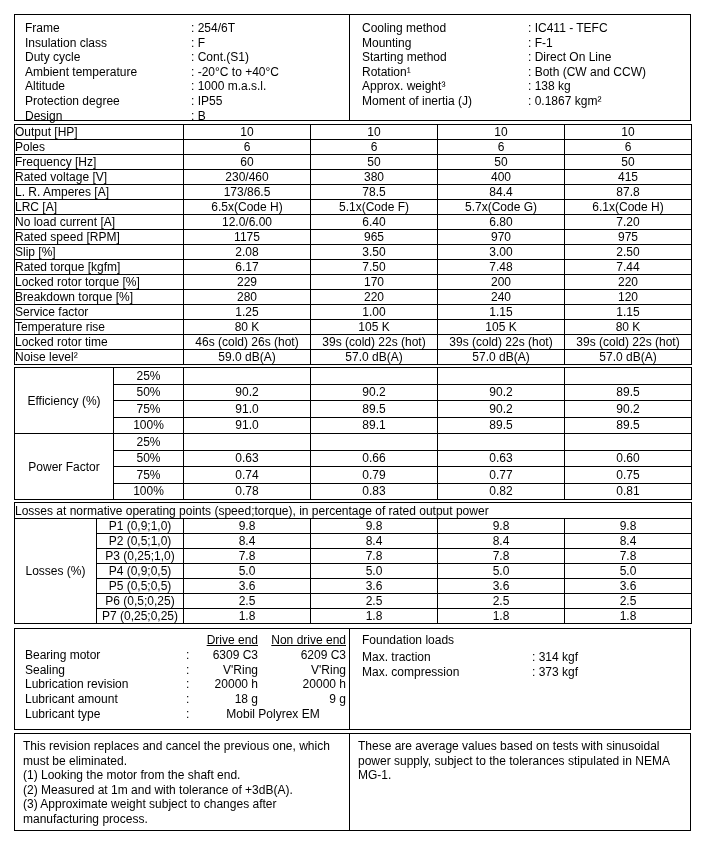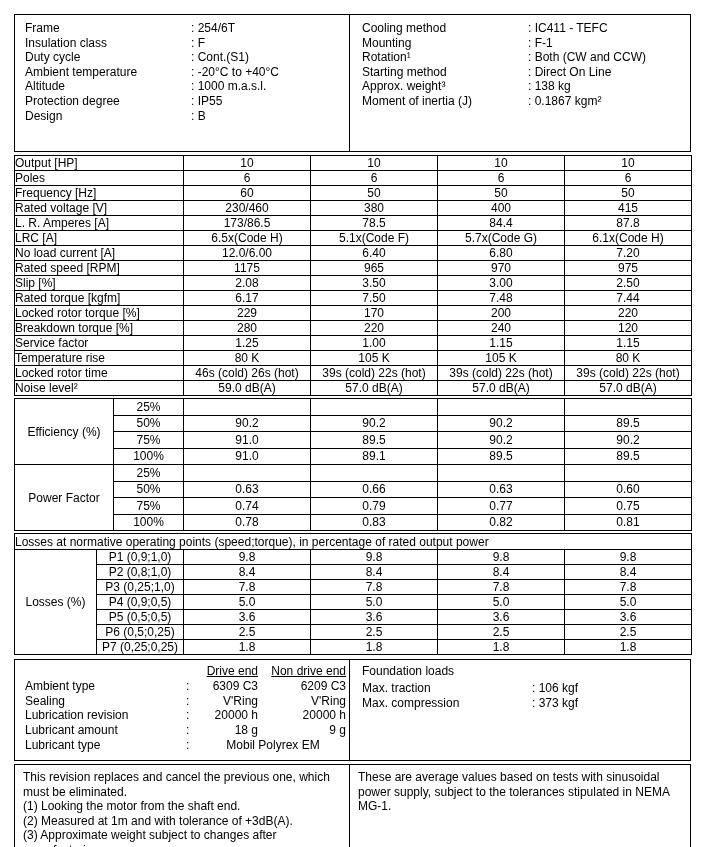--- a/index.html
+++ b/index.html
@@ -1,20 +1,20 @@
 <!DOCTYPE html>
 <html><head>
 <meta charset="utf-8">
 <style>
   html,body { margin:0; padding:0; background:#ffffff; }
   .page { width:705px; height:847px; background:#fff; color:#000;
           font-family:"Liberation Sans", sans-serif; font-size:12px;
           position:relative; box-sizing:border-box; padding:14px; overflow:hidden; }
   .box { width:677px; border:1px solid #000; box-sizing:border-box; display:flex; }
-  .top-box { height:138px; }
+  .top-box { height:107px; }
   .top-left  { width:334px; box-sizing:border-box; padding:6px 0 0 10px; }
   .top-right { flex:1; border-left:1px solid #000; box-sizing:border-box; padding:6px 0 0 12px; }
   .spec-row  { line-height:14.6px; white-space:nowrap; }
   .spec-label{ display:inline-block; width:166px; }
 
   table.grid { border-collapse:collapse; table-layout:fixed; width:677px; }
   table.grid td { border:1px solid #000; padding:0; overflow:hidden; white-space:nowrap; }
   .ratings  { margin-top:3px; }
   .ratings tr { height:14.8px; }
   .eff      { margin-top:2px; }
@@ -55,22 +55,22 @@
       <div class="spec-row"><span class="spec-label">Insulation class</span><span>: F</span></div>
       <div class="spec-row"><span class="spec-label">Duty cycle</span><span>: Cont.(S1)</span></div>
       <div class="spec-row"><span class="spec-label">Ambient temperature</span><span>: -20°C to +40°C</span></div>
       <div class="spec-row"><span class="spec-label">Altitude</span><span>: 1000 m.a.s.l.</span></div>
       <div class="spec-row"><span class="spec-label">Protection degree</span><span>: IP55</span></div>
       <div class="spec-row"><span class="spec-label">Design</span><span>: B</span></div>
     </div>
     <div class="top-right">
       <div class="spec-row"><span class="spec-label">Cooling method</span><span>: IC411 - TEFC</span></div>
       <div class="spec-row"><span class="spec-label">Mounting</span><span>: F-1</span></div>
+      <div class="spec-row"><span class="spec-label">Starting method</span><span>: Direct On Line</span></div>
       <div class="spec-row"><span class="spec-label">Rotation¹</span><span>: Both (CW and CCW)</span></div>
-      <div class="spec-row"><span class="spec-label">Starting method</span><span>: Direct On Line</span></div>
       <div class="spec-row"><span class="spec-label">Approx. weight³</span><span>: 138 kg</span></div>
       <div class="spec-row"><span class="spec-label">Moment of inertia (J)</span><span>: 0.1867 kgm²</span></div>
     </div>
   </div>
 
   <table class="grid ratings">
     <colgroup>
         <col style="width:169px">
         <col style="width:127px">
         <col style="width:127px">
@@ -279,21 +279,21 @@
         </tr>
     <tr class="data">
           <td class="grp" rowspan="7">Losses (%)</td>
           <td class="val">P1 (0,9;1,0)</td>
           <td class="val">9.8</td>
           <td class="val">9.8</td>
           <td class="val">9.8</td>
           <td class="val">9.8</td>
         </tr>
     <tr class="data">
-          <td class="val">P2 (0,8;1,0)</td>
+          <td class="val">P2 (0,5;1,0)</td>
           <td class="val">8.4</td>
           <td class="val">8.4</td>
           <td class="val">8.4</td>
           <td class="val">8.4</td>
         </tr>
     <tr class="data">
           <td class="val">P3 (0,25;1,0)</td>
           <td class="val">7.8</td>
           <td class="val">7.8</td>
           <td class="val">7.8</td>
@@ -340,21 +340,21 @@
             <col style="width:88px">
           </colgroup>
         <tbody>
             <tr>
               <td></td>
               <td></td>
               <td class="r"><span class="u">Drive end</span></td>
               <td class="r"><span class="u">Non drive end</span></td>
             </tr>
         <tr>
-              <td>Ambient type</td>
+              <td>Bearing motor</td>
               <td>:</td>
               <td class="r">6309 C3</td>
               <td class="r">6209 C3</td>
             </tr>
         <tr>
               <td>Sealing</td>
               <td>:</td>
               <td class="r">V'Ring</td>
               <td class="r">V'Ring</td>
             </tr>
@@ -373,21 +373,21 @@
         <tr>
               <td>Lubricant type</td>
               <td>:</td>
               <td class="c" colspan="2">Mobil Polyrex EM</td>
             </tr>
       </tbody>
         </table>
     </div>
     <div class="bearing-right">
       <div class="found-title">Foundation loads</div>
-      <div class="found-row"><span class="found-label">Max. traction</span><span>: 106 kgf</span></div>
+      <div class="found-row"><span class="found-label">Max. traction</span><span>: 314 kgf</span></div>
       <div class="found-row"><span class="found-label">Max. compression</span><span>: 373 kgf</span></div>
     </div>
   </div>
 
   <div class="box notes-box">
     <div class="notes-left">
       <div>This revision replaces and cancel the previous one, which must be eliminated.</div>
       <div>(1) Looking the motor from the shaft end.</div>
       <div>(2) Measured at 1m and with tolerance of +3dB(A).</div>
       <div>(3) Approximate weight subject to changes after manufacturing process.</div>

